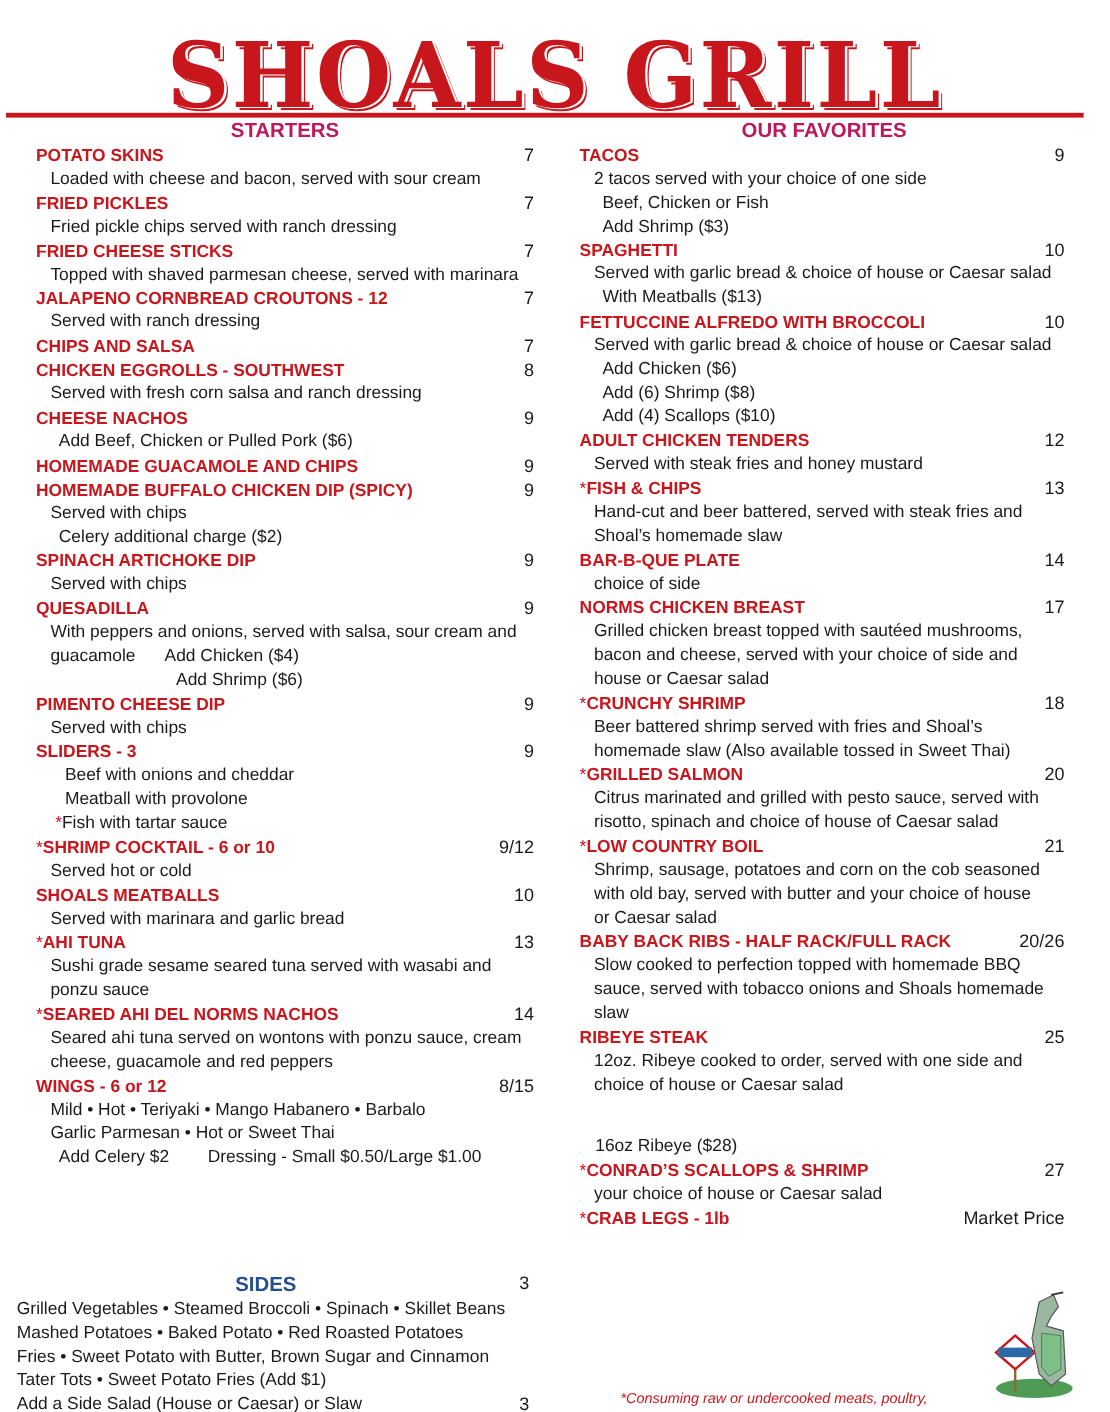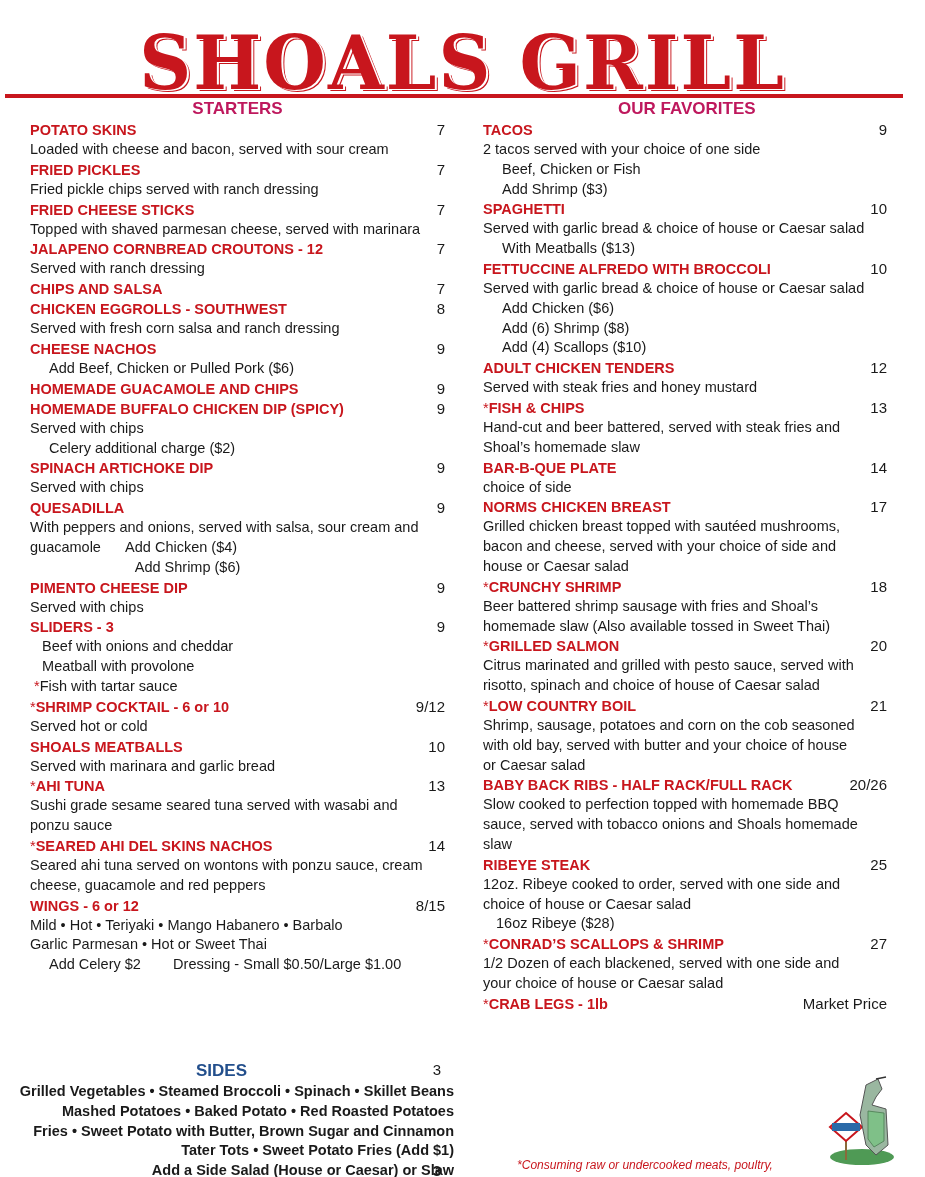--- a/index.html
+++ b/index.html
@@ -12,29 +12,29 @@
   .rule { position:absolute; left:5px; top:94px; width:898px; height:4px; background:#c8161d; }
   .col { position:absolute; top:98px; }
   .col-left { left:30px; width:415px; }
   .col-right { left:483px; width:404px; }
   .sec-head { font-weight:bold; color:#be185d; font-size:17px; height:22px; line-height:22px; }
   .col-left .sec-head { text-align:center; width:415px; padding-left:0; }
   .item-row { display:flex; justify-content:space-between; align-items:baseline;
               height:20px; line-height:20px; }
   .item-name { color:#c8161d; font-weight:bold; font-size:14.5px; white-space:nowrap; }
   .item-price { font-size:15px; color:#1a1a1a; white-space:nowrap; }
-  .desc { font-size:14.5px; line-height:19.8px; }
+  .desc { font-size:14.5px; line-height:19.8px;margin-left:12px; }
   .sub { font-size:14.5px; line-height:19.8px; padding-left:19px; }
   .star { color:#c8161d; font-weight:normal; }
   .sides { position:absolute; left:14px; top:1060px; width:440px; }
   .sides-head { position:relative; height:22px; }
   .sides-title { position:absolute; left:0; width:415px; text-align:center; font-weight:bold;
                  color:#234f8c; font-size:17px; line-height:22px; top:0; }
   .sides-price { position:absolute; right:13px; top:1px; font-size:15px; }
-  .sides-line { text-align:right; font-size:14.5px; line-height:19.8px; width:440px;font-weight:bold; }
+  .sides-line { text-align:left; font-size:14.5px; line-height:19.8px; width:440px; }
   .sides-last { position:relative; }
   .sides-last-price { position:absolute; right:13px; top:0; font-size:15px; }
   .disclaimer { position:absolute; left:500px; top:1156px; width:290px; text-align:center;
                 color:#c8161d; font-style:italic; font-size:12px; line-height:19px; }
   .logo { position:absolute; left:826px; top:1075px; width:68px; height:92px; }
 </style>
 </head>
 <body>
 
 <div class="title">SHOALS GRILL</div>
@@ -154,21 +154,21 @@
       <div>
         <div class="item-row">
           <span class="item-name"><span class="star">*</span><span>AHI TUNA</span></span>
           <span class="item-price">13</span>
         </div>
         <div class="desc"><span>Sushi grade sesame seared tuna served with wasabi and</span></div>
         <div class="desc"><span>ponzu sauce</span></div>
       </div>
       <div>
         <div class="item-row">
-          <span class="item-name"><span class="star">*</span><span>SEARED AHI DEL SKINS NACHOS</span></span>
+          <span class="item-name"><span class="star">*</span><span>SEARED AHI DEL NORMS NACHOS</span></span>
           <span class="item-price">14</span>
         </div>
         <div class="desc"><span>Seared ahi tuna served on wontons with ponzu sauce, cream</span></div>
         <div class="desc"><span>cheese, guacamole and red peppers</span></div>
       </div>
       <div>
         <div class="item-row">
           <span class="item-name"><span>WINGS - 6 or 12</span></span>
           <span class="item-price">8/15</span>
         </div>
@@ -253,21 +253,21 @@
         </div>
         <div class="desc"><span>Grilled chicken breast topped with sautéed mushrooms,</span></div>
         <div class="desc"><span>bacon and cheese, served with your choice of side and</span></div>
         <div class="desc"><span>house or Caesar salad</span></div>
       </div>
       <div>
         <div class="item-row">
           <span class="item-name"><span class="star">*</span><span>CRUNCHY SHRIMP</span></span>
           <span class="item-price">18</span>
         </div>
-        <div class="desc"><span>Beer battered shrimp sausage with fries and Shoal’s</span></div>
+        <div class="desc"><span>Beer battered shrimp served with fries and Shoal’s</span></div>
         <div class="desc"><span>homemade slaw (Also available tossed in Sweet Thai)</span></div>
       </div>
       <div>
         <div class="item-row">
           <span class="item-name"><span class="star">*</span><span>GRILLED SALMON</span></span>
           <span class="item-price">20</span>
         </div>
         <div class="desc"><span>Citrus marinated and grilled with pesto sauce, served with</span></div>
         <div class="desc"><span>risotto, spinach and choice of house of Caesar salad</span></div>
       </div>
@@ -289,28 +289,27 @@
         <div class="desc"><span>sauce, served with tobacco onions and Shoals homemade</span></div>
         <div class="desc"><span>slaw</span></div>
       </div>
       <div>
         <div class="item-row">
           <span class="item-name"><span>RIBEYE STEAK</span></span>
           <span class="item-price">25</span>
         </div>
         <div class="desc"><span>12oz. Ribeye cooked to order, served with one side and</span></div>
         <div class="desc"><span>choice of house or Caesar salad</span></div>
-        <div class="sub" style="padding-left: 13px;"><span>16oz Ribeye ($28)</span></div>
+        <div class="sub" style="padding-left: 13px; margin-top: 32px;"><span>16oz Ribeye ($28)</span></div>
       </div>
       <div>
         <div class="item-row">
           <span class="item-name"><span class="star">*</span><span>CONRAD’S SCALLOPS &amp; SHRIMP</span></span>
           <span class="item-price">27</span>
         </div>
-        <div class="desc"><span>1/2 Dozen of each blackened, served with one side and</span></div>
         <div class="desc"><span>your choice of house or Caesar salad</span></div>
       </div>
       <div>
         <div class="item-row">
           <span class="item-name"><span class="star">*</span><span>CRAB LEGS - 1lb</span></span>
           <span class="item-price">Market Price</span>
         </div>
       </div>
     </div>
 </div>

